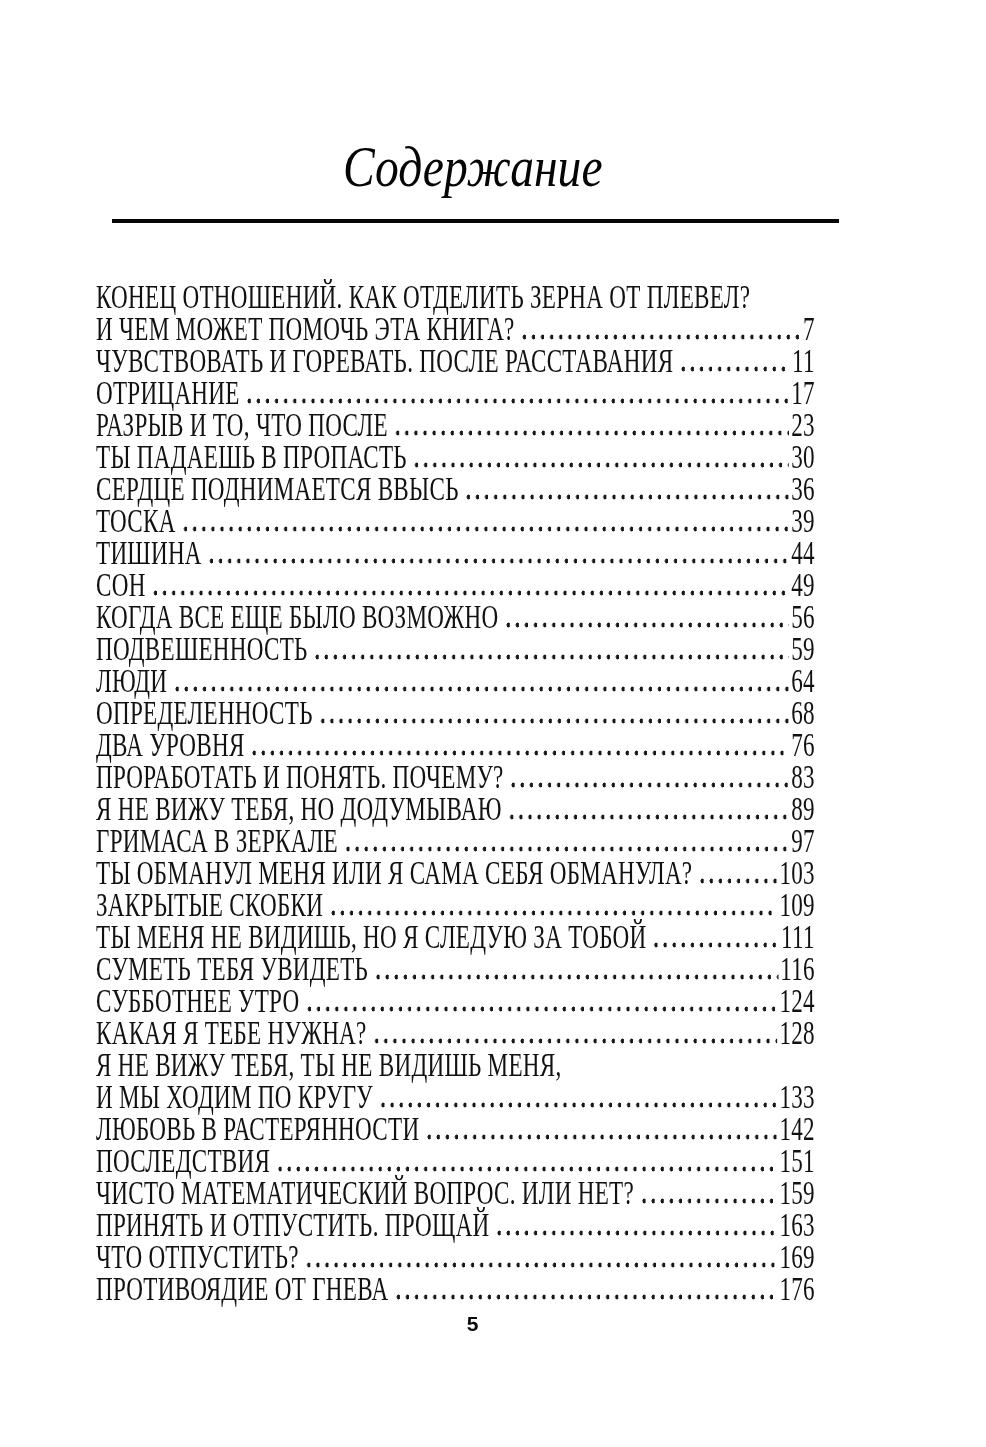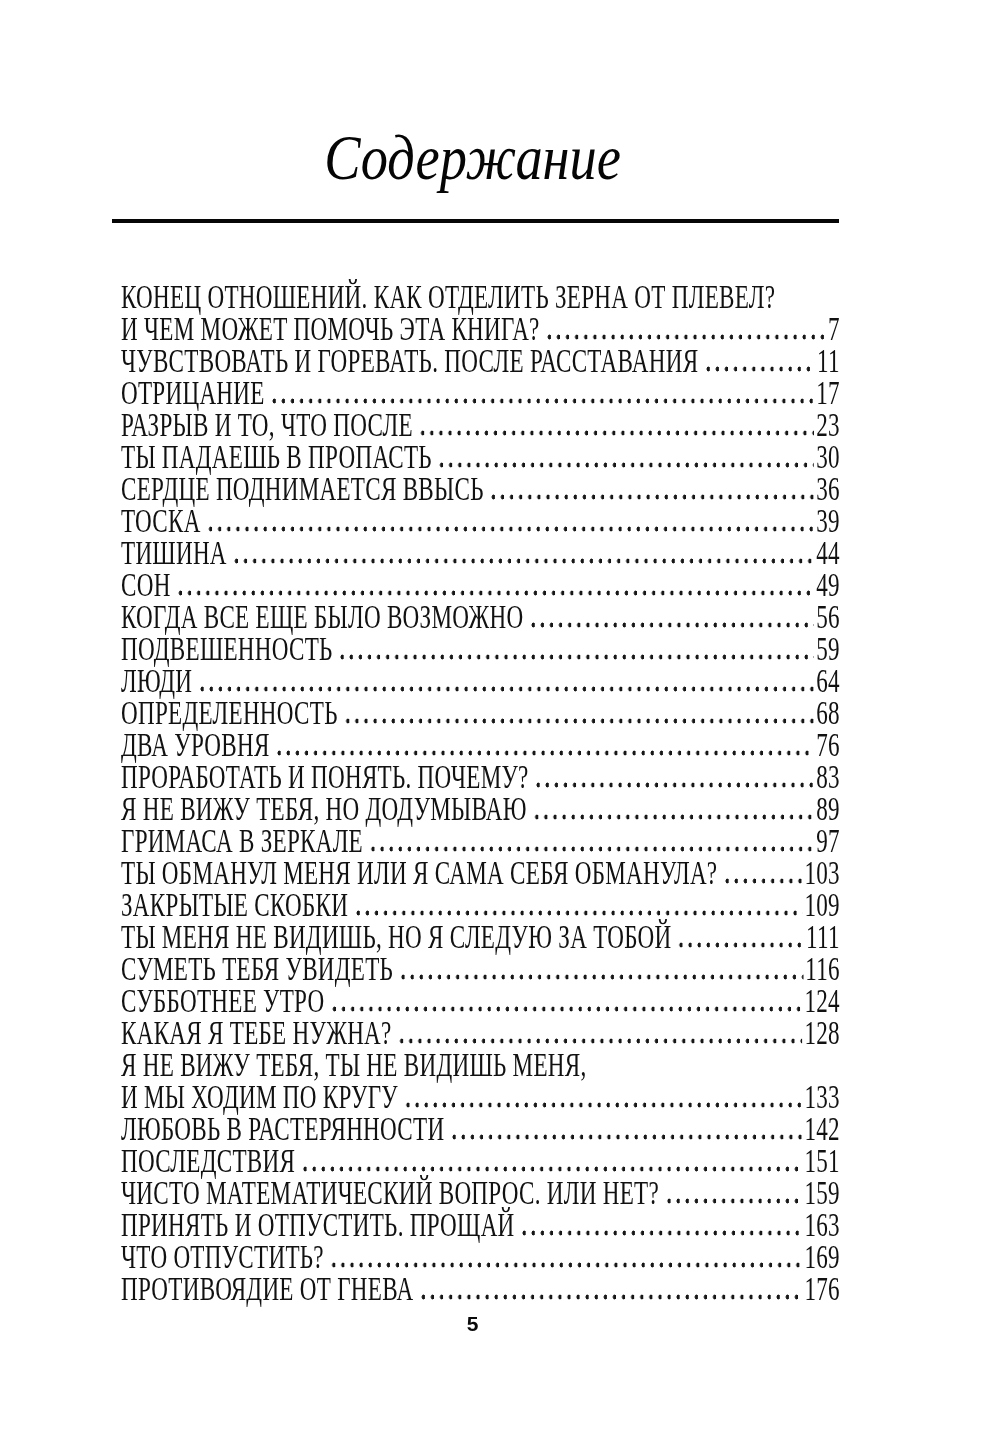--- a/index.html
+++ b/index.html
@@ -13,25 +13,25 @@
     position: relative;
     overflow: hidden;
     font-family: "Liberation Serif", serif;
     color: #101010;
   }
 
   
   .page-title {
     position: absolute;
     left: 113px;
-    top: 123px;
+    top: 132px;
     width: 719px;
     text-align: center;
     font-style: italic;
-    font-size: 64px;
+    font-size: 56px;
     line-height: 70px;
     color: #050505;
     white-space: nowrap;
   }
   .page-title .squeeze {
     display: inline-block;
     transform: scaleX(0.85);
     transform-origin: 50% 50%;
   }
 
@@ -41,21 +41,21 @@
     left: 112px;
     top: 219px;
     width: 727px;
     height: 4px;
     background: #060606;
   }
 
   
   .toc {
     position: absolute;
-    left: 121px;
+    left: 96px;
     top: 281px;
     width: 719px;
   }
   .toc-scale {
     width: 1027px;           
     transform: scaleX(0.7);  
     transform-origin: 0 0;
   }
   .toc-row {
     display: flex;

